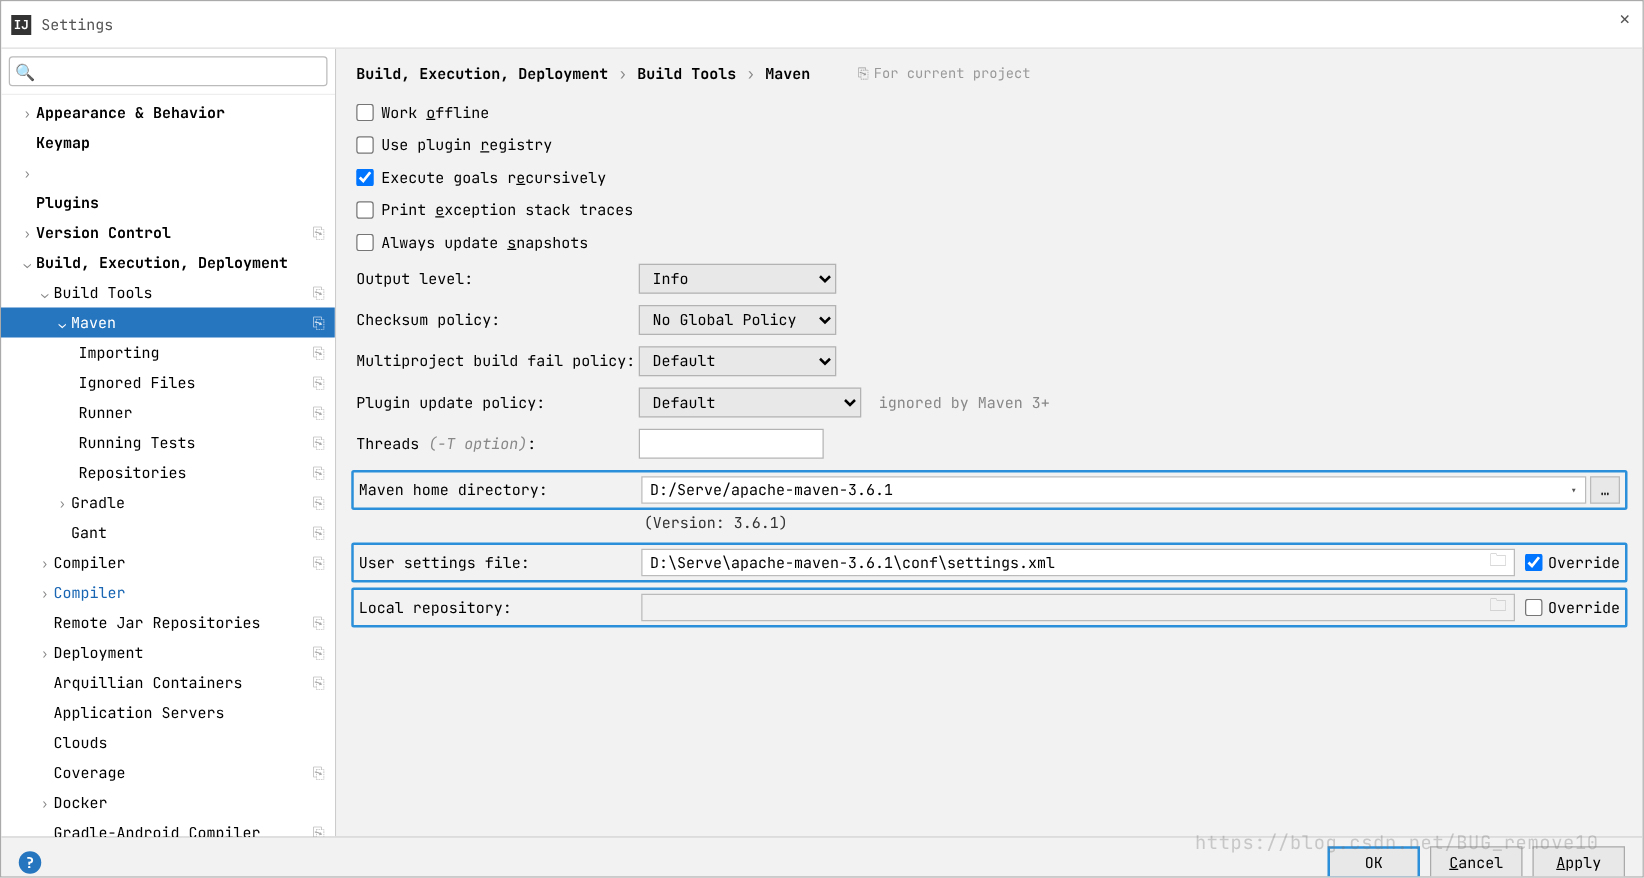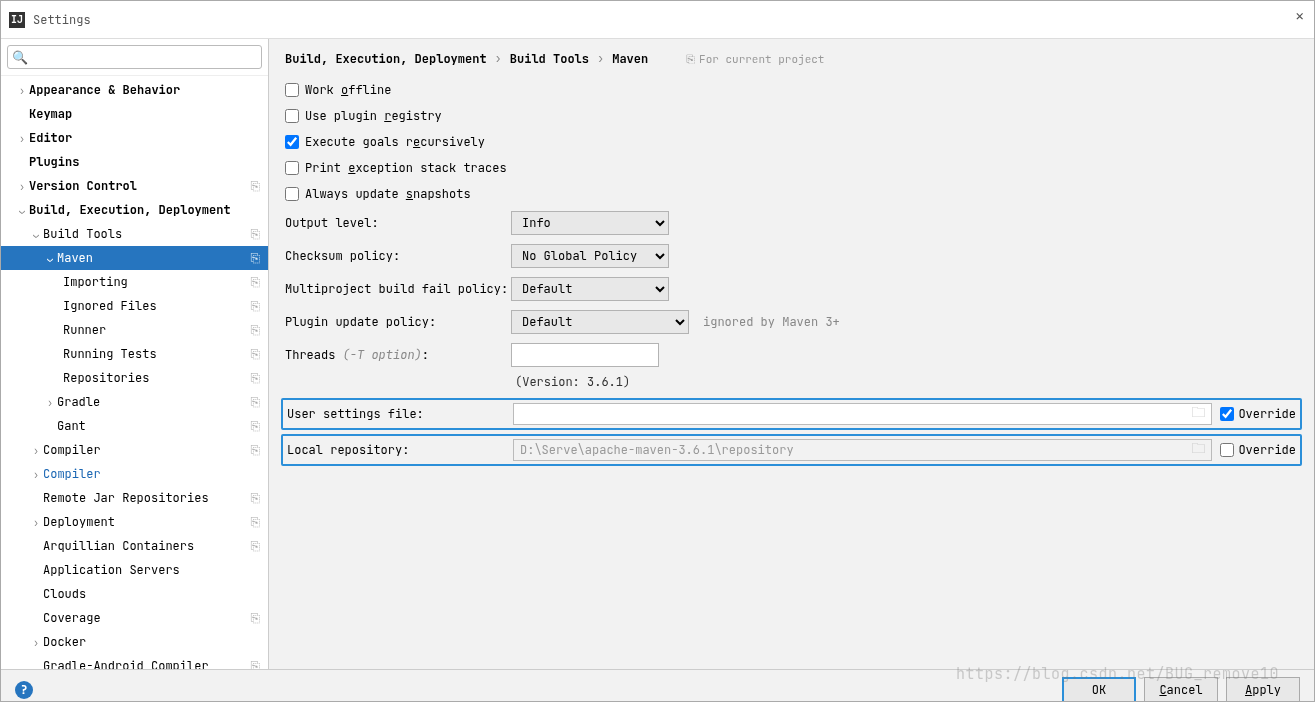--- a/index.html
+++ b/index.html
@@ -81,21 +81,20 @@
         <div class="tree-item indent-0 bold">
           <span class="chevron">›</span>
           <span class="label">Appearance &amp; Behavior</span>
         </div>
         <div class="tree-item indent-0 bold">
           <span class="chevron"></span>
           <span class="label">Keymap</span>
         </div>
         <div class="tree-item indent-0 bold">
           <span class="chevron">›</span>
-          <span class="label">Editor</span>
         </div>
         <div class="tree-item indent-0 bold">
           <span class="chevron"></span>
           <span class="label">Plugins</span>
         </div>
         <div class="tree-item indent-0 bold">
           <span class="chevron">›</span>
           <span class="label">Version Control</span>
           <span class="proj-icon">⎘</span>
         </div>
@@ -248,37 +247,45 @@
       <select style="width:178px"><option>Default</option></select>
       <span class="aside">ignored by Maven 3+</span>
     </div>
     <div class="form-row">
       <span class="flabel">
         <span>Threads </span><span class="opt">(-T option)</span><span>:</span>
       </span>
       <input type="text" value="" style="">
     </div>
 
+    <div class="hl-row">
+      <span class="flabel">Maven home directory:</span>
+      <div class="path-input">
+        <span>D:/Serve/apache-maven-3.6.1</span>
+        <span class="dd">▾</span>
+      </div>
+      <div class="dots-btn">…</div>
+    </div>
     <div class="version-note">(Version: 3.6.1)</div>
 
     <div class="hl-row">
       <span class="flabel">User settings file:</span>
       <div class="path-input">
+        <span>D:\Serve\apache-maven-3.6.1\conf\settings.xml</span>
         <span class="folder-icon">🗀</span>
       </div>
       <label class="override">
         <input type="checkbox" checked="" style="">
         <span>Override</span>
       </label>
     </div>
 
     <div class="hl-row">
       <span class="flabel">Local repository:</span>
       <div class="path-input disabled">
-        <span>D:\Serve\apache-maven-3.6.1\repository</span>
         <span class="folder-icon">🗀</span>
       </div>
       <label class="override">
         <input type="checkbox" style="">
         <span>Override</span>
       </label>
     </div>
   </div>
 </div>
 

